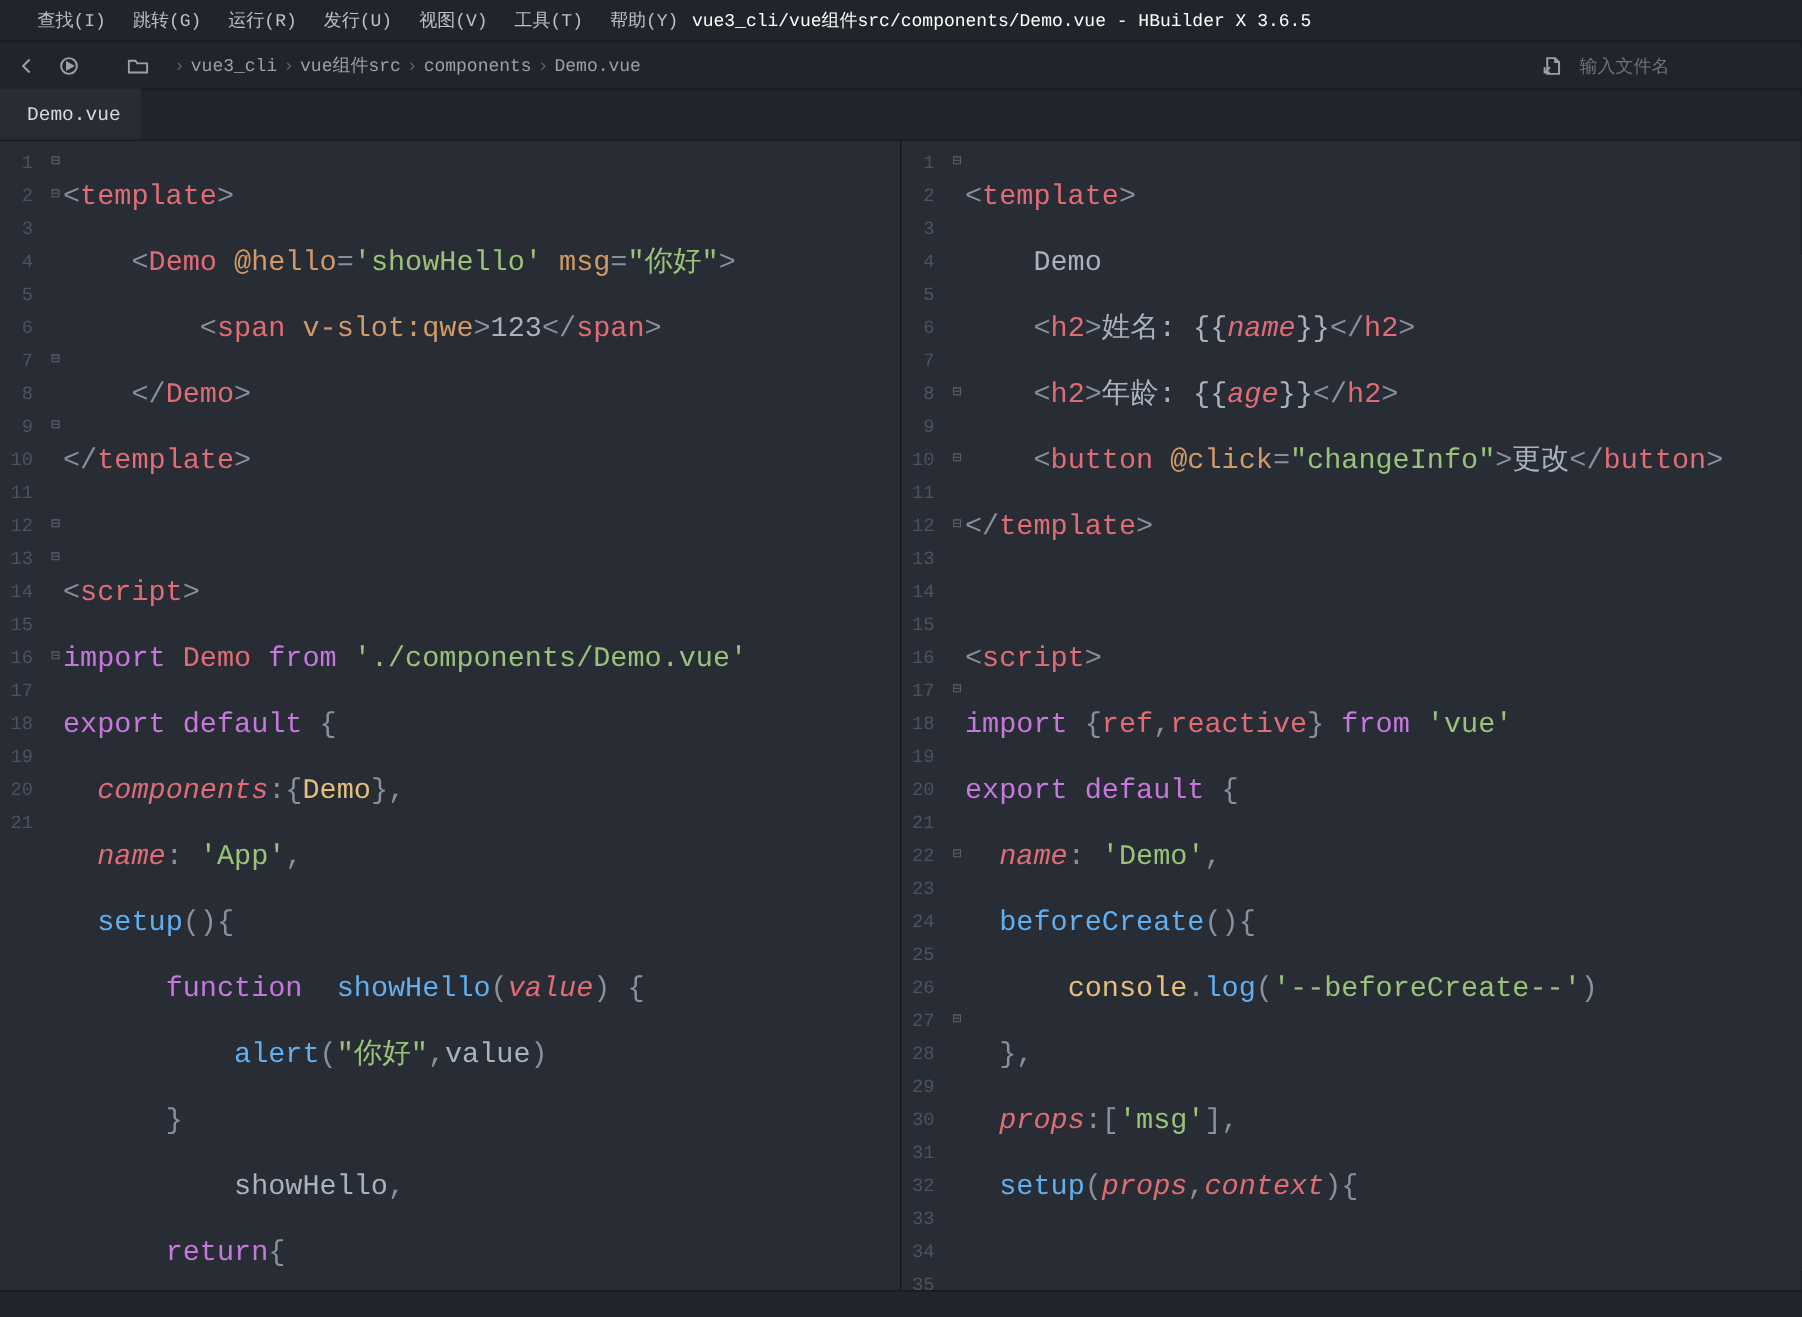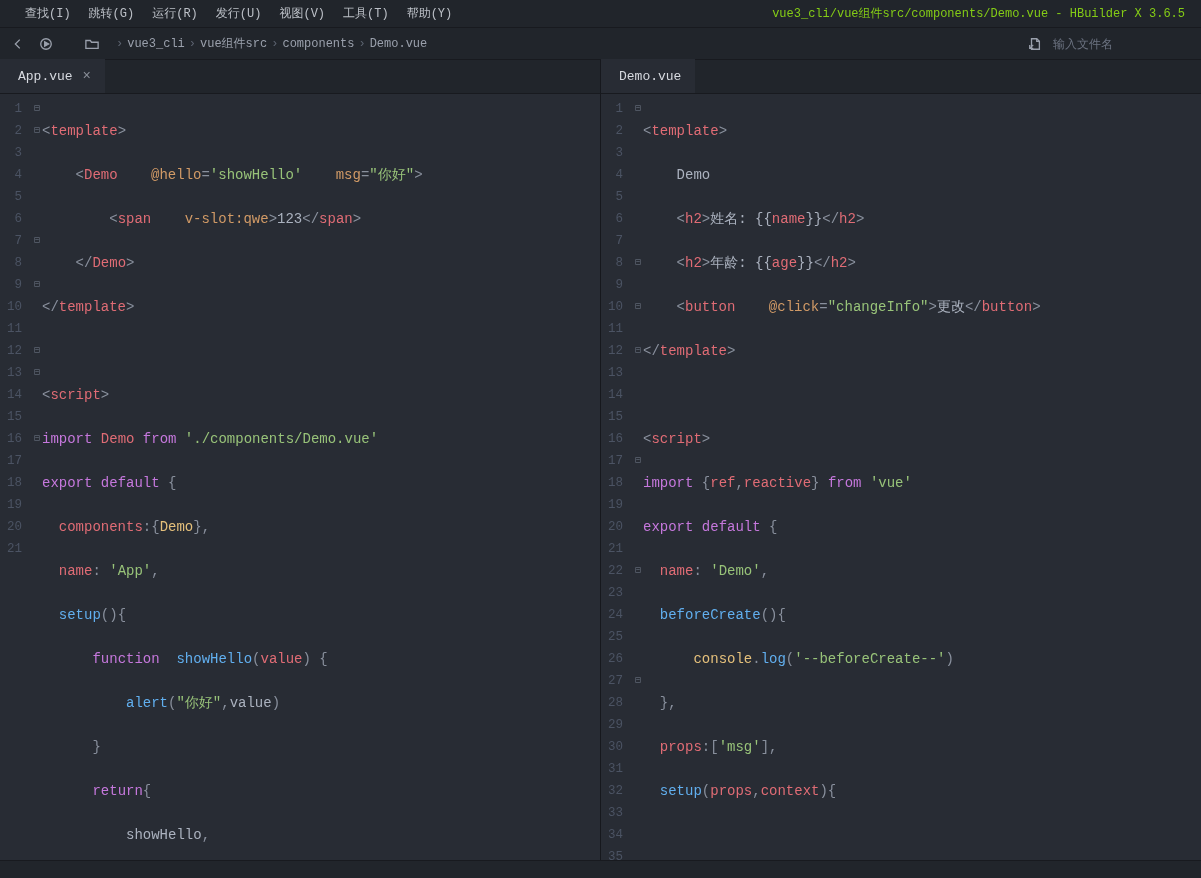--- a/index.html
+++ b/index.html
@@ -1,19 +1,19 @@
 <!DOCTYPE html>
 <html><head>
 <meta charset="utf-8">
 <style>
 * { margin: 0; padding: 0; box-sizing: border-box; }
 html, body { width: 100%; height: 100%; background: #1b1f27; color: #a0a8b7; font-family: Consolas, 'Courier New', monospace; font-size: 13px; overflow: hidden; }
 .menubar { height: 28px; display: flex; align-items: center; background: #21252b; border-bottom: 1px solid #181a1f; padding: 0 16px; font-size: 12px; color: #bcc0c7; }
 .menubar .menu-item { padding: 4px 9px; cursor: pointer; white-space: nowrap; }
-.menubar .title { flex: 1; text-align: right; color: #84cc16; font-size: 12px; }
+.menubar .title { flex: 1; text-align: left; color: #ffffff; font-size: 12px; }
 .toolbar { height: 32px; display: flex; align-items: center; background: #21252b; border-bottom: 1px solid #181a1f; padding: 0 8px; font-size: 12px; color: #9aa0ac; }
 .toolbar .tb-icon { width: 20px; height: 20px; display: flex; align-items: center; justify-content: center; margin-right: 8px; color: #9aa0ac; }
 .toolbar svg { width: 14px; height: 14px; stroke: #9aa0ac; fill: none; stroke-width: 1.5; }
 .breadcrumb { display: flex; align-items: center; gap: 4px; margin-left: 6px; }
 .breadcrumb .sep { color: #5c6370; }
 .toolbar .right { margin-left: auto; display: flex; align-items: center; gap: 0; color: #7b818d; }
 .toolbar .right input { background: transparent; border: none; color: #ccc; outline: none; font-size: 12px; width: 140px; }
 .toolbar .right input::placeholder { color: #6b7280; }
 .tabs-row { display: flex; height: 34px; background: #21252b; }
 .tabs-left, .tabs-right { flex: 1; display: flex; align-items: flex-end; border-bottom: 1px solid #181a1f; }
@@ -21,31 +21,31 @@
 .tab { height: 34px; padding: 0 14px 0 18px; display: flex; align-items: center; gap: 10px; font-size: 13px; color: #b0b6c0; cursor: pointer; }
 .tab.active { background: #282c34; color: #d7dae0; }
 .tab .close { color: #8a8f99; font-size: 14px; cursor: pointer; line-height: 1; }
 .editors { display: flex; height: calc(100% - 28px - 32px - 34px - 18px); }
 .pane { flex: 1; display: flex; background: #282c34; overflow: hidden; }
 .pane:first-child { border-right: 1px solid #16181d; }
 .gutter { padding-top: 4px; width: 32px; text-align: right; color: #4b5363; user-select: none; font-size: 12.5px; }
 .gutter .ln { height: 22px; line-height: 22px; padding-right: 10px; }
 .fold-col { width: 10px; padding-top: 4px; }
 .fold-col .f { height: 22px; line-height: 22px; color: #5c6370; font-size: 10px; text-align: center; }
-.code { flex: 1; padding-top: 4px; overflow-x: auto; white-space: pre; font-size: 14px; line-height: 22px; color: #abb2bf; }
+.code { flex: 1; padding-top: 4px; overflow-x: auto; white-space: pre; font-size: 19px; line-height: 22px; color: #abb2bf; }
 .statusbar { height: 18px; background: #21252b; border-top: 1px solid #181a1f; }
 
 .pun { color: #89909d; }
 .tag { color: #e06c75; }
-.attr { color: #d19a66; margin-left: 25px; }
+.attr { color: #d19a66; }
 .str { color: #98c379; }
 .kw { color: #c678dd; }
 .kw2 { color: #e06c75; }
 .fn { color: #61afef; }
-.prop { color: #e06c75; }
+.prop { color: #e06c75; font-style: italic; }
 .obj { color: #e5c07b; }
 .txt { color: #abb2bf; }
 </style>
 </head>
 <body>
 
 <div class="menubar">
   <span class="menu-item">查找(I)</span>
   <span class="menu-item">跳转(G)</span>
   <span class="menu-item">运行(R)</span>
@@ -90,26 +90,20 @@
           <path d="M10 2 v3 h3"></path>
           <path d="M2 13 l4-4"></path>
           <path d="M2 9 v4 h4"></path>
         </svg>
       </span>
     <input placeholder="输入文件名" style="">
   </div>
 </div>
 
 <div class="tabs-row">
-  <div class="tabs-left">
-    <div class="tab active">
-      <span>App.vue</span>
-      <span class="close">×</span>
-    </div>
-  </div>
   <div class="tabs-right">
     <div class="tab active">
       <span>Demo.vue</span>
     </div>
   </div>
 </div>
 
 <div class="editors">
 
   <div class="pane">
@@ -168,22 +162,22 @@
 <div> </div>
 <div><span class="pun">&lt;</span><span class="tag">script</span><span class="pun">&gt;</span></div>
 <div><span class="kw">import</span> <span class="kw2">Demo</span> <span class="kw">from</span> <span class="str">'./components/Demo.vue'</span></div>
 <div><span class="kw">export</span> <span class="kw">default</span> <span class="pun">{</span></div>
 <div>  <span class="prop">components</span><span class="pun">:{</span><span class="obj">Demo</span><span class="pun">},</span></div>
 <div>  <span class="prop">name</span><span class="pun">:</span> <span class="str">'App'</span><span class="pun">,</span></div>
 <div>  <span class="fn">setup</span><span class="pun">(){</span></div>
 <div>      <span class="kw">function</span>  <span class="fn">showHello</span><span class="pun">(</span><span class="prop">value</span><span class="pun">) {</span></div>
 <div>          <span class="fn">alert</span><span class="pun">(</span><span class="str">"你好"</span><span class="pun">,</span><span class="txt">value</span><span class="pun">)</span></div>
 <div>      <span class="pun">}</span></div>
+<div>          <span class="txt">showHello</span><span class="pun">,</span></div>
 <div>      <span class="kw">return</span><span class="pun">{</span></div>
-<div>          <span class="txt">showHello</span><span class="pun">,</span></div>
 
 
 
 
     </div>
   </div>
 
   <div class="pane">
     <div class="gutter" id="g-right">
         <div class="ln">1</div>

